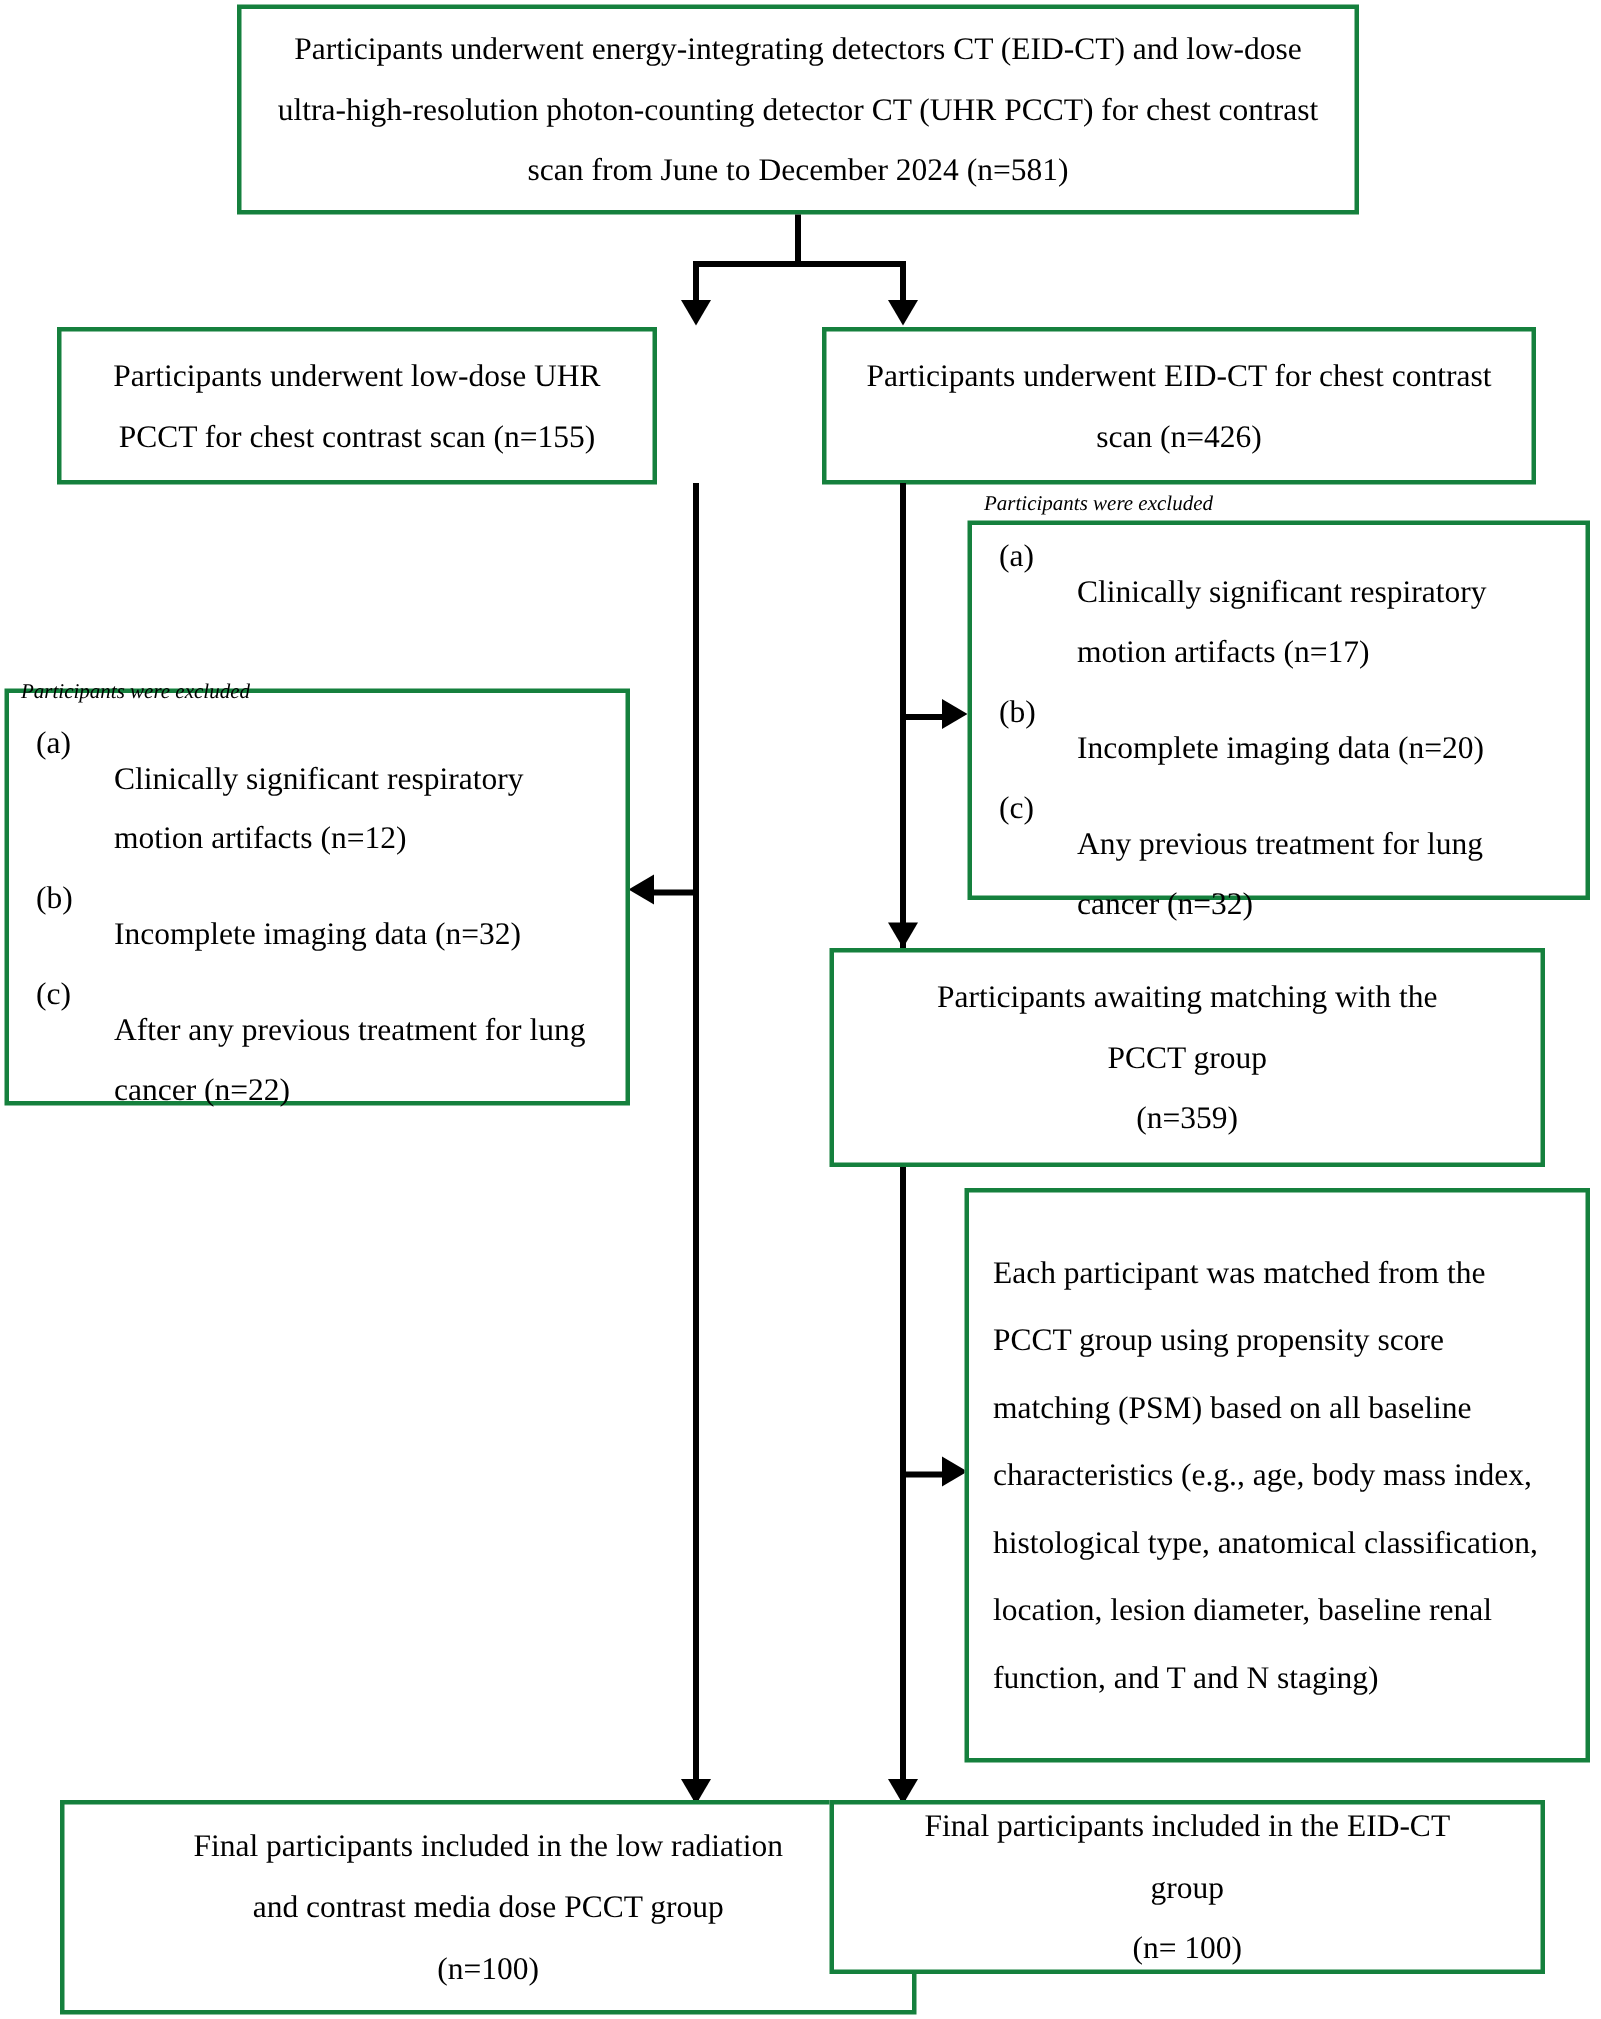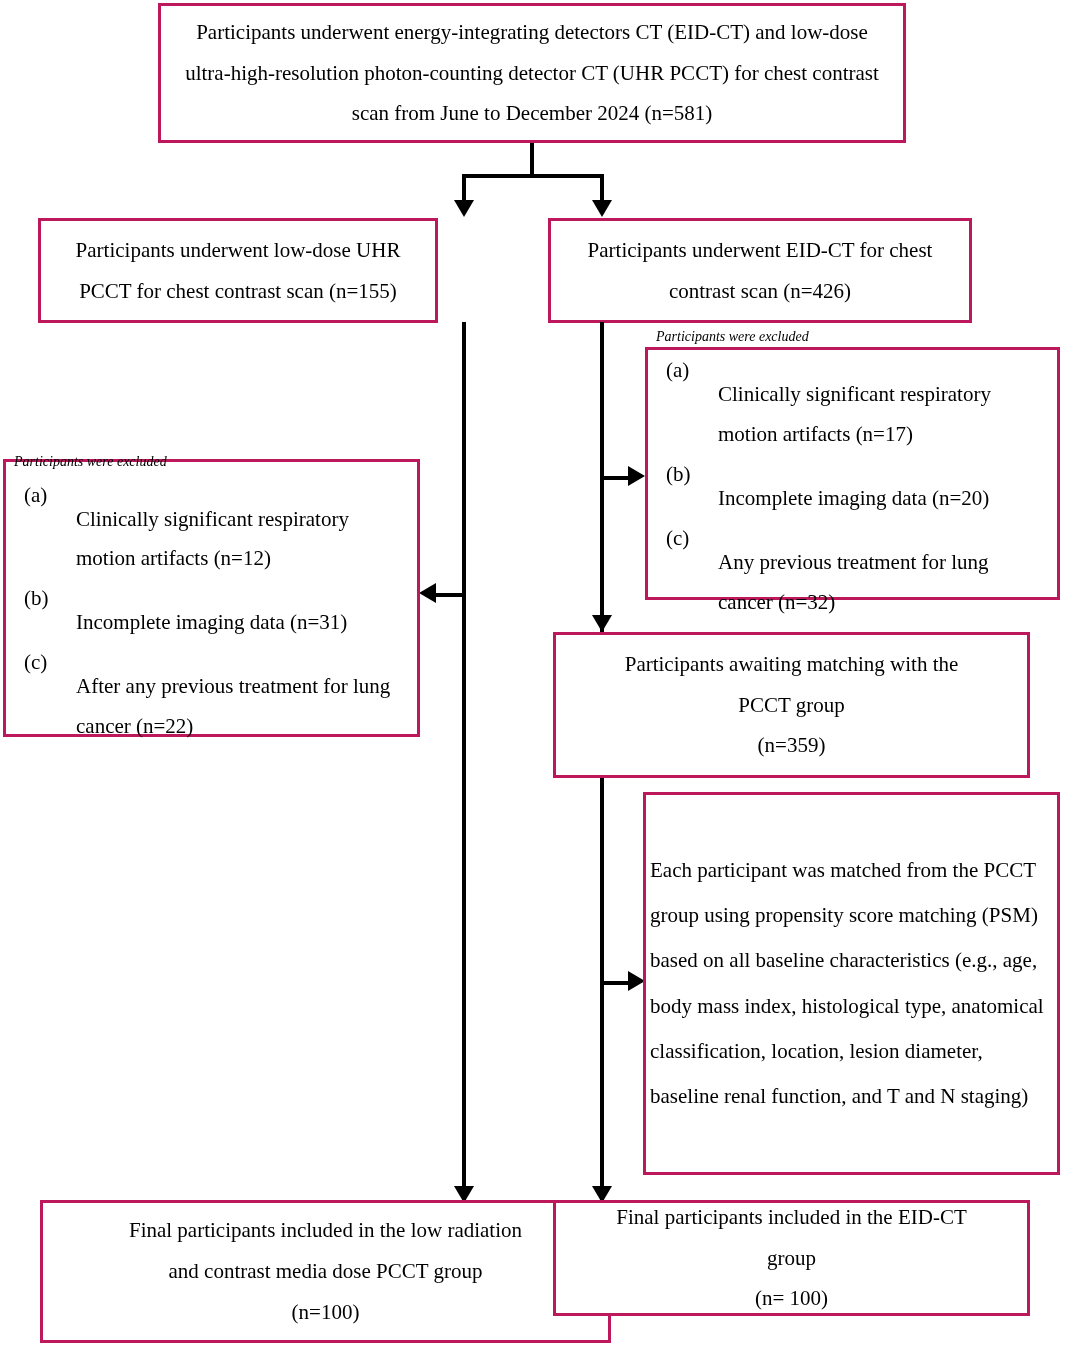--- a/index.html
+++ b/index.html
@@ -13,21 +13,21 @@
     width: 1067px;
     height: 1346px;
     background: #ffffff;
     font-family: "Liberation Serif", "DejaVu Serif", serif;
     color: #000000;
     overflow: hidden;
   }
   .box {
     position: absolute;
     box-sizing: border-box;
-    border: 3px solid #be185d;
+    border: 3px solid #15803d;
     background: #ffffff;
     display: flex;
     flex-direction: column;
     justify-content: center;
   }
   .box.center {
     align-items: center;
     text-align: center;
   }
   .box-text {
@@ -57,21 +57,21 @@
     flex: 0 0 auto;
     width: 52px;
   }
   .excl-body {
     flex: 1 1 auto;
     margin-top: 24px;
   }
   .psm-text {
     font-size: 21px;
     line-height: 2.15;
-    padding: 0 4px;
+    padding: 0 16px;
   }
 
   
   .vline {
     position: absolute;
     background: #000000;
     width: 4px;
   }
   .hline {
     position: absolute;
@@ -116,21 +116,21 @@
   <div class="hline" style="left:462px; top:174px; width:142px;"></div>
   <div class="vline" style="left:462px; top:174px; height:28px;"></div>
   <div class="arrow-down" style="left:454px; top:200px;"></div>
   <div class="vline" style="left:600px; top:174px; height:28px;"></div>
   <div class="arrow-down" style="left:592px; top:200px;"></div>
 
   <div class="box center" style="left:38px; top:218px; width:400px; height:105px;">
     <div class="box-text">Participants underwent low-dose UHR PCCT for chest contrast scan (n=155)</div>
   </div>
 
-  <div class="box center" style="left:548px; top:218px; width:424px; height:105px;">
+  <div class="box center" style="left:548px; top:218px; width:476px; height:105px;">
     <div class="box-text">Participants underwent EID-CT for chest contrast scan (n=426)</div>
   </div>
 
   <div class="vline" style="left:462px; top:322px; height:882px;"></div>
   <div class="hline" style="left:436px; top:593px; width:28px;"></div>
   <div class="arrow-left" style="left:419px; top:583px;"></div>
   <div class="arrow-down" style="left:454px; top:1186px;"></div>
 
   <div class="vline" style="left:600px; top:322px; height:310px;"></div>
   <div class="hline" style="left:604px; top:476px; width:26px;"></div>
@@ -139,21 +139,21 @@
 
   <div class="box" style="left:3px; top:459px; width:417px; height:278px;">
     <div class="excl-title">Participants were excluded</div>
     <ul class="excl-list">
       <li>
         <span class="excl-marker">(a)</span>
         <span class="excl-body">Clinically significant respiratory motion artifacts (n=12)</span>
       </li>
       <li>
         <span class="excl-marker">(b)</span>
-        <span class="excl-body">Incomplete imaging data (n=31)</span>
+        <span class="excl-body">Incomplete imaging data (n=32)</span>
       </li>
       <li>
         <span class="excl-marker">(c)</span>
         <span class="excl-body">After any previous treatment for lung cancer (n=22)</span>
       </li>
     </ul>
   </div>
 
   <div class="box" style="left:645px; top:347px; width:415px; height:253px;">
     <div class="excl-title">Participants were excluded</div>

